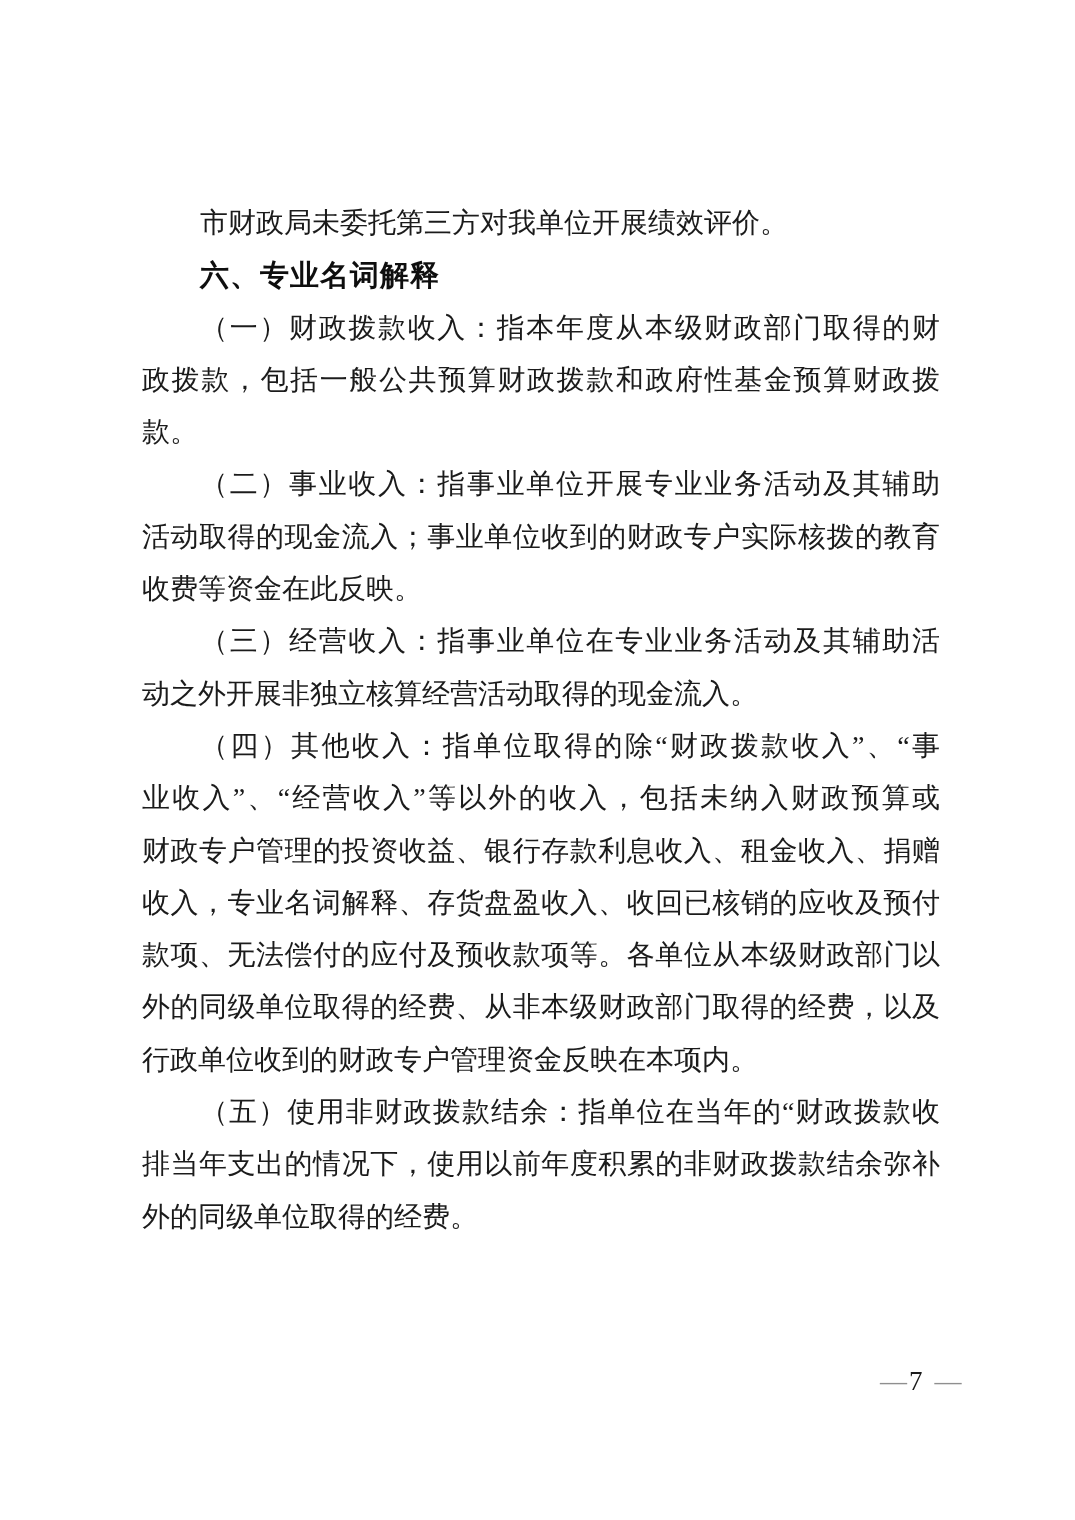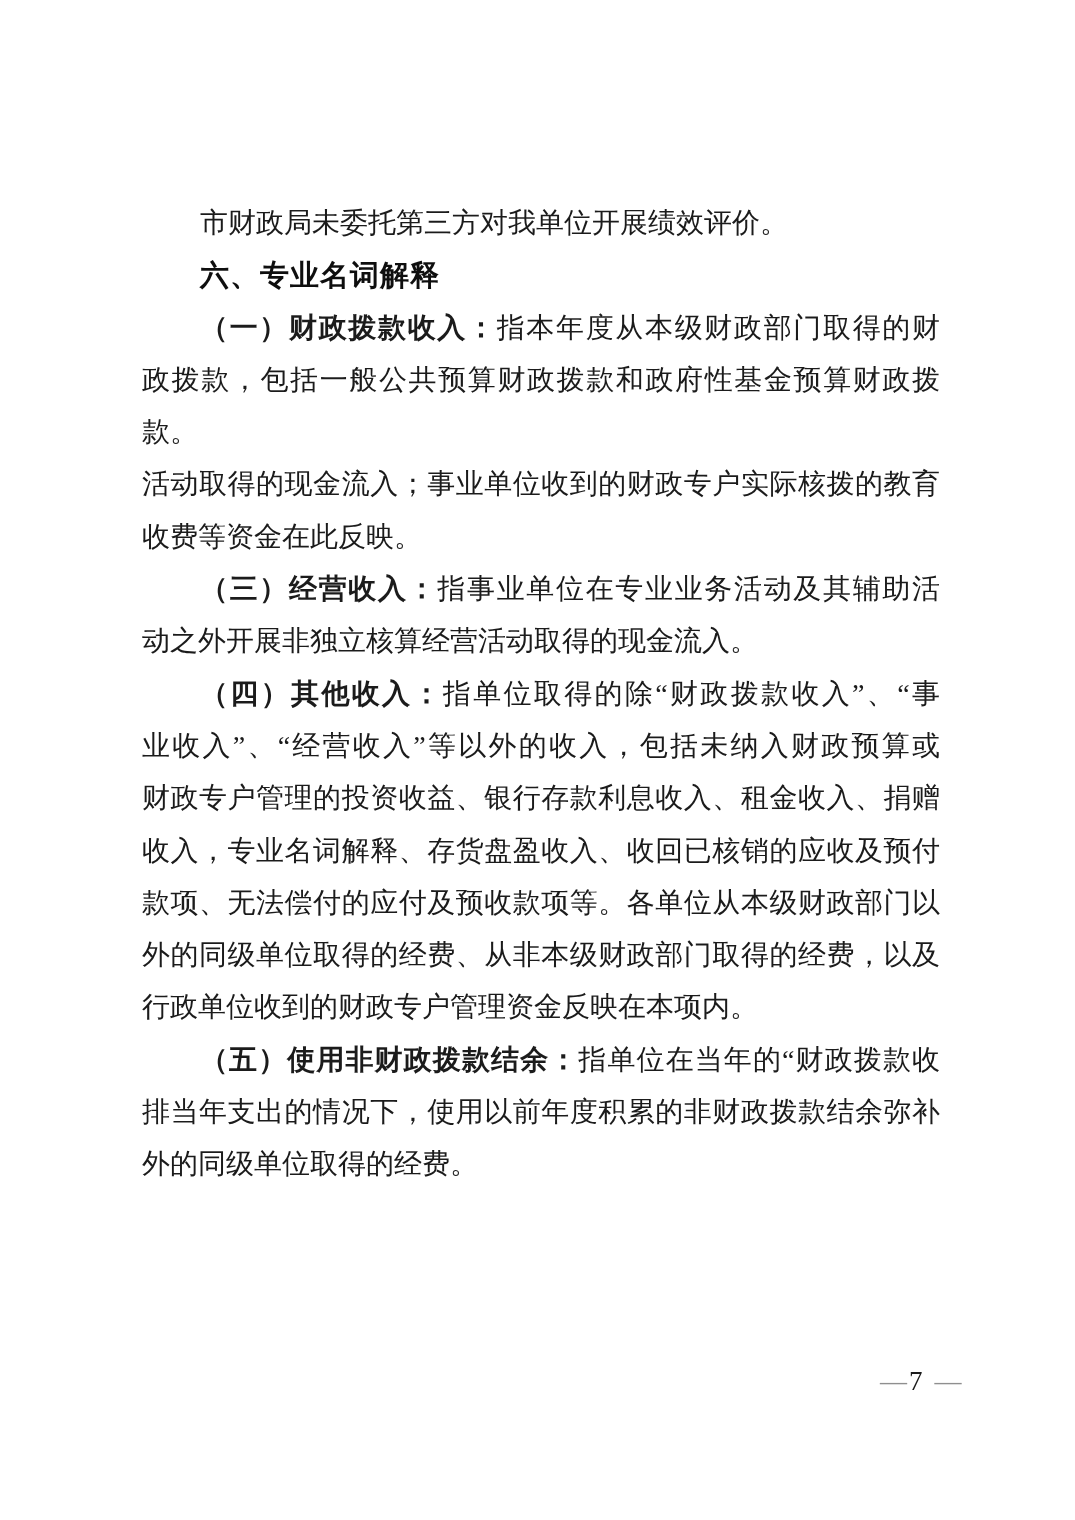--- a/index.html
+++ b/index.html
@@ -37,41 +37,42 @@
     text-align-last: left;
   }
   .line.first { text-indent: 58px; }
   .heading {
     font-family: Liberation Sans, sans-serif;
     font-weight: 700;
     font-size: 29px;
     color: #0e0e0e;
     letter-spacing: 1px;
   }
-  .seg-b { font-weight: 700; }
+  .seg-b { font-weight: 400; }
   .footer {
     position: absolute;
     left: 880px; top: 1366px;
     font-size: 27px;
     white-space: nowrap;
   }
   .footer .dash { color: #8f8f8f; }
   .footer .num { color: #1b1b1b; margin-left: 2px; margin-right: 12px; }
 </style>
 </head>
 <body>
 
 <div class="page">
   <div class="content">
     <div class="line first end">市财政局未委托第三方对我单位开展绩效评价。</div>
     <div class="line first end heading">六、专业名词解释</div>
     <div id="paragraphs">
         <div class="line first"><span class="seg seg-b">（一）财政拨款收入：</span><span class="seg">指本年度从本级财政部门取得的财</span></div>
         <div class="line"><span class="seg">政拨款，包括一般公共预算财政拨款和政府性基金预算财政拨</span></div>
         <div class="line end"><span class="seg">款。</span></div>
+        <div class="line first"><span class="seg seg-b">（二）事业收入：</span><span class="seg">指事业单位开展专业业务活动及其辅助</span></div>
         <div class="line"><span class="seg">活动取得的现金流入；事业单位收到的财政专户实际核拨的教育</span></div>
         <div class="line end"><span class="seg">收费等资金在此反映。</span></div>
         <div class="line first"><span class="seg seg-b">（三）经营收入：</span><span class="seg">指事业单位在专业业务活动及其辅助活</span></div>
         <div class="line end"><span class="seg">动之外开展非独立核算经营活动取得的现金流入。</span></div>
         <div class="line first"><span class="seg seg-b">（四）其他收入：</span><span class="seg">指单位取得的除“财政拨款收入”、“事</span></div>
         <div class="line"><span class="seg">业收入”、“经营收入”等以外的收入，包括未纳入财政预算或</span></div>
         <div class="line"><span class="seg">财政专户管理的投资收益、银行存款利息收入、租金收入、捐赠</span></div>
         <div class="line"><span class="seg">收入，专业名词解释、存货盘盈收入、收回已核销的应收及预付</span></div>
         <div class="line"><span class="seg">款项、无法偿付的应付及预收款项等。各单位从本级财政部门以</span></div>
         <div class="line"><span class="seg">外的同级单位取得的经费、从非本级财政部门取得的经费，以及</span></div>

